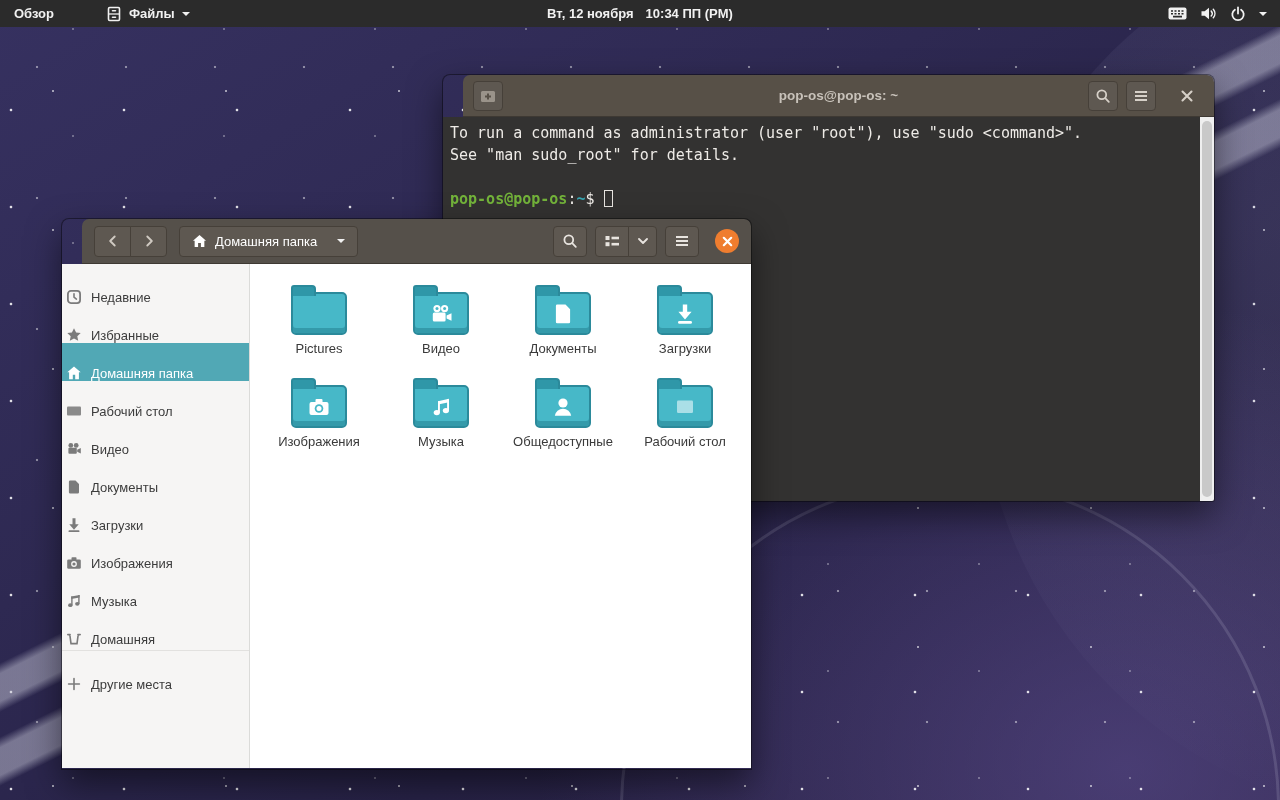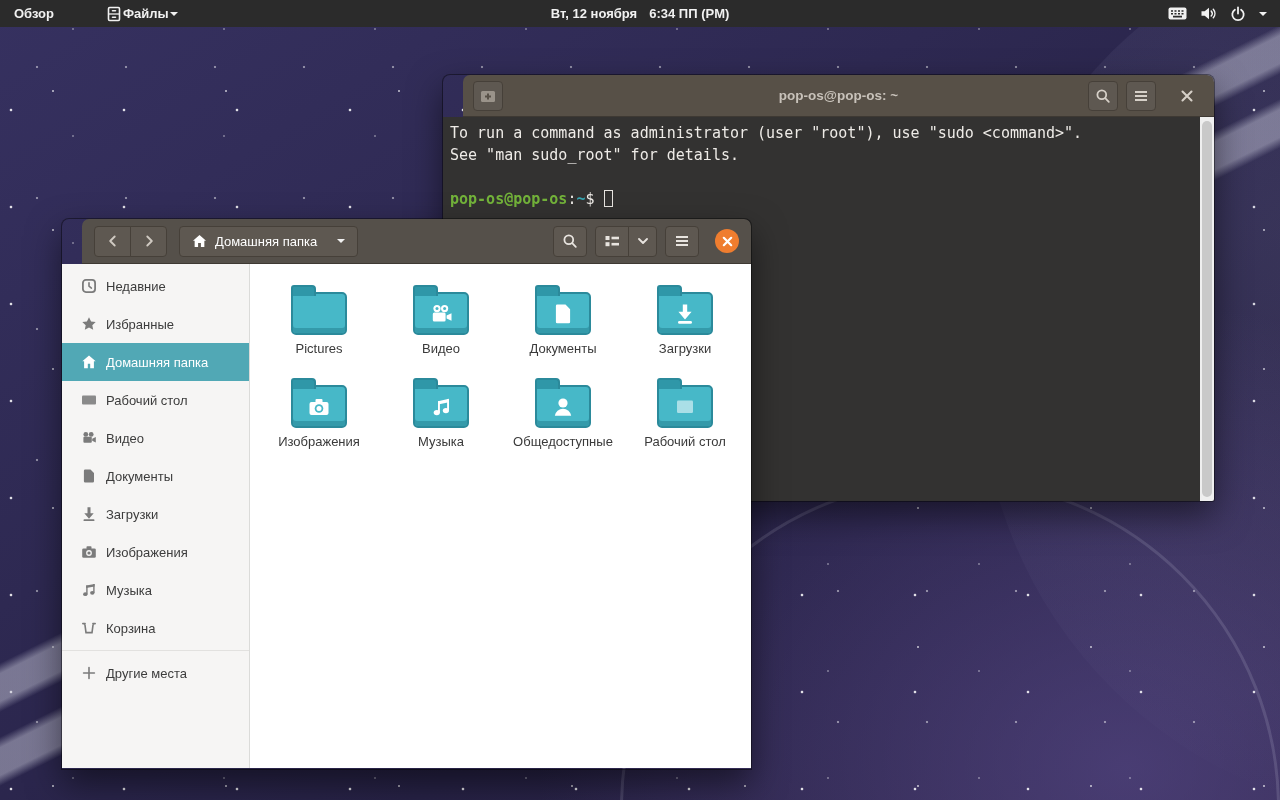--- a/index.html
+++ b/index.html
@@ -28,21 +28,21 @@
   .ring { position:absolute; left:620px; top:478px; width:660px; height:660px;
     border:3px solid rgba(210,210,232,.16); border-radius:50%; }
   .planet-glow { position:absolute; left:980px; top:-80px; width:900px; height:900px; border-radius:50%;
     background:radial-gradient(circle at 35% 35%, rgba(160,160,200,.14), rgba(160,160,200,.04) 55%, transparent 68%); }
 
   
   .topbar { position:absolute; left:0; top:0; width:1280px; height:27px; background:#2b2b2b;
     display:flex; align-items:center; z-index:40; color:#f1f1f1; font-size:13px; font-weight:700; }
   .tb-left { display:flex; align-items:center; height:100%;justify-content:space-between; }
   .tb-activities { padding:0 14px; height:100%; display:flex; align-items:center; }
-  .tb-appmenu { display:flex; align-items:center; gap:1px; padding:0 12px; height:100%; margin-left:26px; }
+  .tb-appmenu { display:flex; align-items:center; gap:7px; padding:0 12px; height:100%; margin-left:26px; }
   .tb-center { position:absolute; left:50%; top:0; transform:translateX(-50%); height:100%;
     display:flex; align-items:center; gap:12px; }
   .tb-right { margin-left:auto; display:flex; align-items:center; gap:13px; padding:0 13px; height:100%; }
   .caret-down { width:0; height:0; border-left:4px solid transparent; border-right:4px solid transparent;
     border-top:4px solid #f1f1f1; display:inline-block; }
 
   
   .win { position:absolute; box-shadow:0 14px 34px rgba(0,0,0,.5), 0 0 0 1px rgba(0,0,0,.4); }
   .headerbar { display:flex; align-items:center; position:relative; border-bottom:1px solid #3e3933;margin-left:20px; }
   .hb-btn { display:flex; align-items:center; justify-content:center; background:#5e5851;
@@ -83,21 +83,21 @@
   .hb-spacer { flex:1; }
   .sq-btn { width:34px; height:31px; }
   .view-group { display:flex; }
   .view-main { border-radius:4px 0 0 4px; }
   .view-caret { width:29px; border-radius:0 4px 4px 0; margin-left:-1px; }
   .files-close { width:24px; height:24px; border-radius:50%; background:#ef7d2f; display:flex;
     align-items:center; justify-content:center; margin-left:8px; border:none; }
 
   .files-body { display:flex; height:504px; background:#fff; }
   .sidebar { width:188px; background:#f6f5f4; border-right:1px solid #dbdbd9; padding-top:3px; }
-  .sb-row { height:38px; display:flex; align-items:center; gap:9px; padding-left:19px;
+  .sb-row { height:38px; display:flex; align-items:flex-end; gap:9px; padding-left:4px;
     font-size:13px; color:#3c3c3c; }
   .sb-row.selected { background:#51a8b5; color:#fff; }
   .sb-row.selected svg path, .sb-row.selected svg rect { fill:#fff; }
   .sb-sep { height:1px; background:#e2e1df; margin:3px 0; }
   .sb-icon { width:16px; height:16px; flex:0 0 16px; }
 
   .content { flex:1; padding:19px 0 0 8px; display:grid; grid-template-columns:repeat(4,122px);
     grid-auto-rows:min-content; row-gap:20px; align-content:start; }
   .tile { display:flex; flex-direction:column; align-items:center; }
   .folder { width:56px; height:43px; margin-top:9px; position:relative; background:#47b8c8;
@@ -128,21 +128,21 @@
           <rect x="2.5" y="1.5" width="11" height="13" rx="1.2" fill="none" stroke="#f1f1f1" stroke-width="1.6"></rect>
           <path d="M2.5 8h11" stroke="#f1f1f1" stroke-width="1.3"></path>
           <path d="M6.5 4.7h3M6.5 11.3h3" stroke="#f1f1f1" stroke-width="1.6" stroke-linecap="round"></path>
         </svg>
         <span>Файлы</span>
         <span class="caret-down"></span>
       </div>
     </div>
     <div class="tb-center">
       <span>Вт, 12 ноября</span>
-      <span>6:34 ПП (PM)</span>
+      <span>10:34 ПП (PM)</span>
     </div>
     <div class="tb-right">
       <svg width="19" height="13" viewBox="0 0 19 13">
         <rect x="0.5" y="0.5" width="18" height="12" rx="2" fill="#f1f1f1"></rect>
         <path d="M3 3.2h2v1.6H3zM6.5 3.2h2v1.6h-2zM10 3.2h2v1.6h-2zM13.5 3.2h2v1.6h-2zM3 6h2v1.6H3zM6.5 6h2v1.6h-2zM10 6h2v1.6h-2zM13.5 6h2v1.6h-2zM5 8.8h9v1.6H5z" fill="#2b2b2b"></path>
       </svg>
       <svg width="17" height="15" viewBox="0 0 17 15">
         <path d="M1.5 5.2v4.6h3.2L9 13.3V1.7L4.7 5.2z" fill="#f1f1f1"></path>
         <path d="M11.2 5a3.8 3.8 0 0 1 0 5M13.3 3.2a6.6 6.6 0 0 1 0 8.6" stroke="#f1f1f1" stroke-width="1.5" fill="none" stroke-linecap="round"></path>
       </svg>
@@ -311,21 +311,21 @@
             <rect x="5.2" y="3.4" width="1.4" height="8.8" fill="#7b7b7b"></rect>
             <rect x="12.2" y="2" width="1.4" height="8.8" fill="#7b7b7b"></rect>
             <path d="M5.2 3.4L13.6 2v2.6L5.2 6z" fill="#7b7b7b"></path>
           </svg>
           <span>Музыка</span>
         </div>
         <div class="sb-row">
           <svg class="sb-icon" viewBox="0 0 16 16">
             <path d="M1.8 3.6h2.3M11.9 3.6h2.3M3.8 3.6l1.2 9h6l1.2-9" fill="none" stroke="#7b7b7b" stroke-width="1.6" stroke-linecap="round"></path>
           </svg>
-          <span>Корзина</span>
+          <span>Домашняя</span>
         </div>
         <div class="sb-sep"></div>
         <div class="sb-row">
           <svg class="sb-icon" viewBox="0 0 16 16">
             <path d="M8 2.6v10.8M2.6 8h10.8" stroke="#7b7b7b" stroke-width="1.6" stroke-linecap="round"></path>
           </svg>
           <span>Другие места</span>
         </div>
       </div>
 

